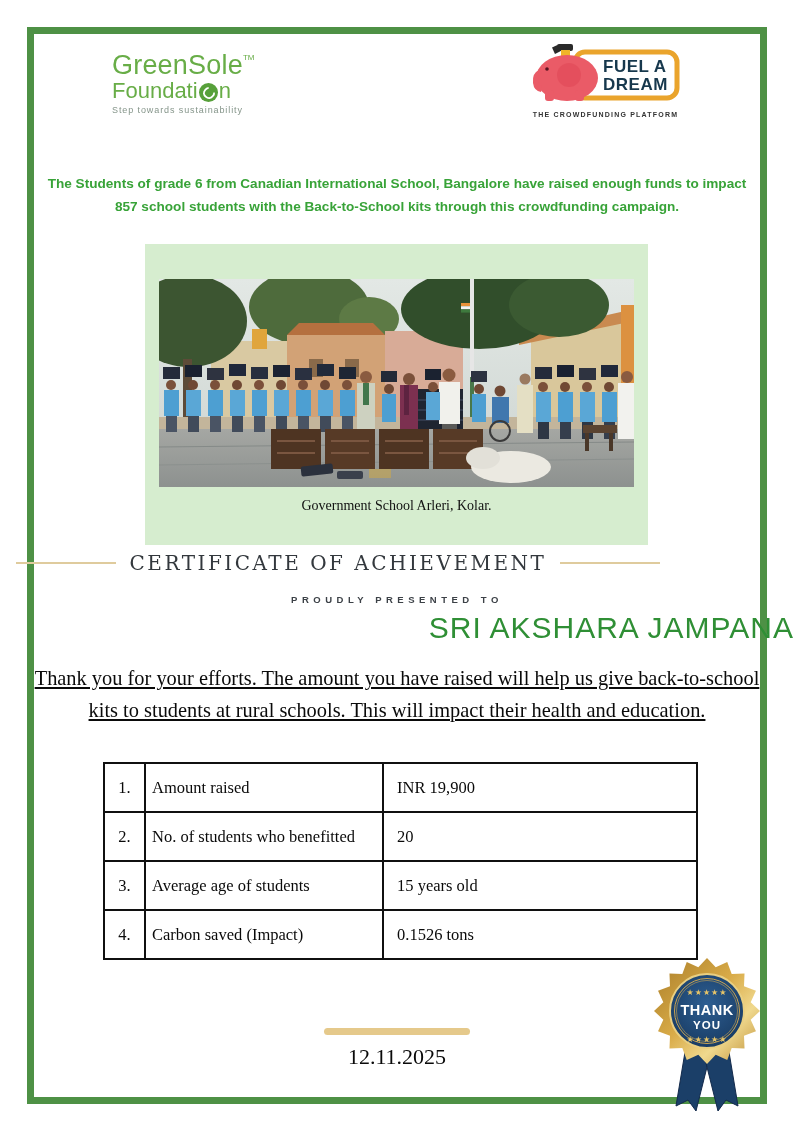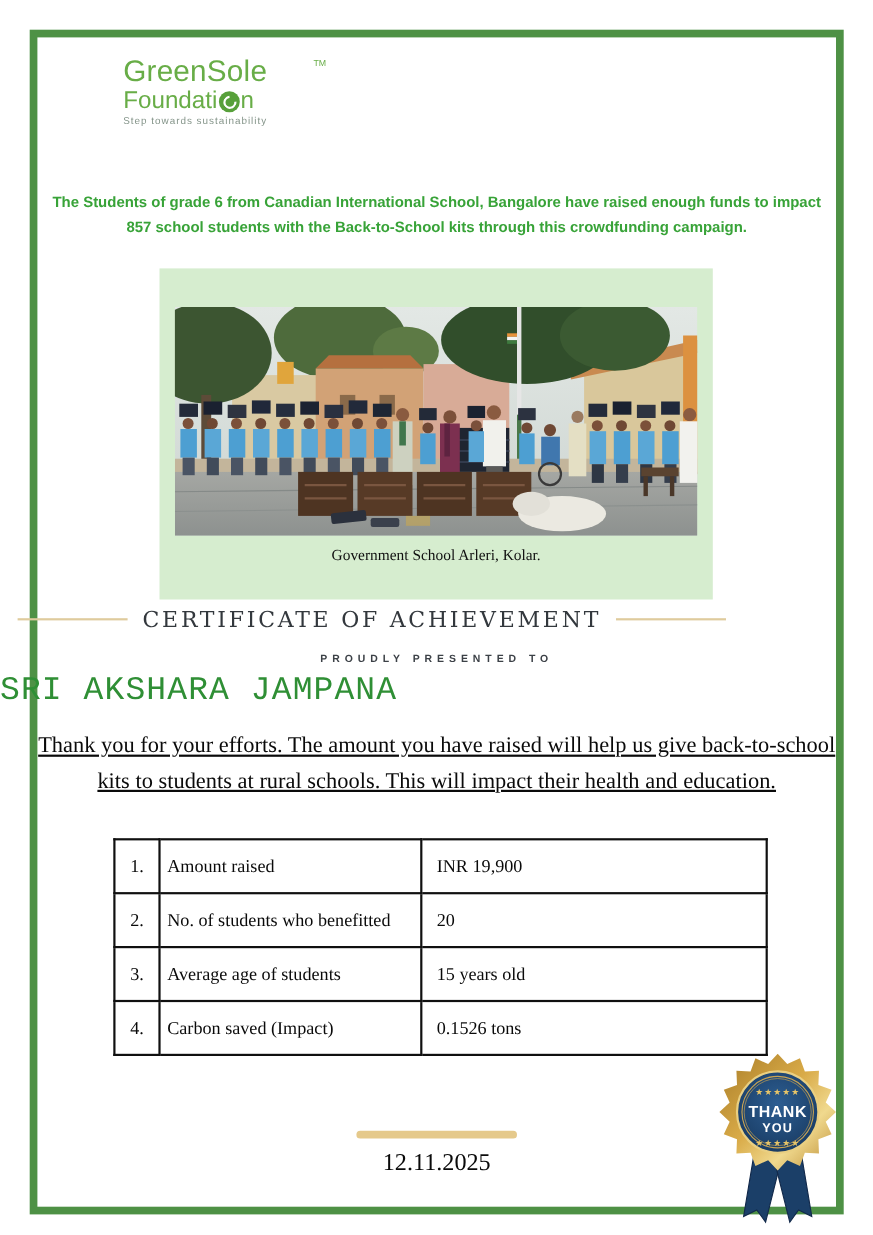--- a/index.html
+++ b/index.html
@@ -4,21 +4,21 @@
 <style>
   html,body{margin:0;padding:0;background:#ffffff;}
   .page{position:relative;width:794px;height:1123px;background:#ffffff;overflow:hidden;
         font-family:"Liberation Sans",sans-serif;margin:0 auto;}
   .frame{position:absolute;left:27px;top:27px;width:740px;height:1077px;
          border:7px solid #4e9145;box-sizing:border-box;}
 
   
   .gs{position:absolute;left:112px;top:52px;width:160px;line-height:1;}
   .gs-line1{font-size:27px;color:#68ad47;letter-spacing:0.2px;}
-  .gs-tm{font-size:8px;vertical-align:14px;color:#68ad47;letter-spacing:0;margin-left:42px;}
+  .gs-tm{font-size:8px;vertical-align:14px;color:#68ad47;letter-spacing:0;}
   .gs-line2{font-size:22px;color:#68ad47;margin-top:1px;display:flex;align-items:center;}
   .gs-o{display:inline-block;width:19px;height:19px;border-radius:50%;background:#57a03a;
         position:relative;margin:2px 1px 0 1px;}
   .gs-o::before{content:"";position:absolute;left:4px;top:4px;width:8px;height:8px;
         border:2px solid #ffffff;border-radius:50%;border-top-color:transparent;
         transform:rotate(40deg);}
   .gs-tag{font-size:9px;color:#85958a;letter-spacing:0.9px;margin-top:4px;}
 
   .cis{position:absolute;left:320px;top:40px;width:145px;height:122px;background:#f7f7f7;
        box-sizing:border-box;padding:12px 0 0 26px;}
@@ -38,22 +38,22 @@
   .caption{margin-top:11px;font-family:"Liberation Serif",serif;font-size:14px;color:#101010;}
 
   
   .title-row{position:absolute;top:551px;left:0;width:676px;display:flex;align-items:center;
              justify-content:center;gap:14px;}
   .rule{height:2px;width:100px;background:#dfcb9d;}
   .cert-title{font-family:"DejaVu Serif",serif;font-size:20px;letter-spacing:2.5px;
               color:#33383d;}
   .presented{position:absolute;top:594px;left:0;width:794px;text-align:center;font-size:9.5px;
              letter-spacing:4.5px;color:#3c4147;font-weight:600;}
-  .recipient{position:absolute;top:611px;left:0;width:794px;text-align:left;
-             font-family:Liberation Mono, monospace;font-size:30px;color:#2f8f35;
+  .recipient{position:absolute;top:611px;left:0;width:794px;text-align:right;
+             font-family:Liberation Sans, sans-serif;font-size:30px;color:#2f8f35;
              letter-spacing:1px;}
   .message{position:absolute;top:663px;left:34px;width:726px;text-align:center;
            font-family:"Liberation Serif",serif;font-size:20.4px;line-height:1.55;
            color:#0a0a0a;text-decoration:underline;}
 
   
   .stats{position:absolute;left:103px;top:762px;border-collapse:collapse;table-layout:fixed;}
   .stats td{border:2.5px solid #101010;font-family:"Liberation Serif",serif;font-size:16.5px;
             color:#0a0a0a;height:45px;box-sizing:content-box;white-space:nowrap;
             vertical-align:middle;background:#ffffff;}
@@ -77,20 +77,37 @@
     <div class="gs-line1"><span>GreenSole</span><span class="gs-tm">TM</span></div>
     <div class="gs-line2">
         <span>Foundati</span>
         <span class="gs-o"></span>
         <span>n</span>
       </div>
     <div class="gs-tag">Step towards sustainability</div>
   </div>
 
 
+  <div class="fad">
+    <svg width="150" height="62" viewBox="0 0 150 62">
+      <rect x="44" y="10" width="102" height="46" rx="10" fill="#ffffff" stroke="#eaa42c" stroke-width="5"></rect>
+      <rect x="26" y="2" width="16" height="7" rx="2" fill="#2a2a2a"></rect>
+      <rect x="22" y="4" width="6" height="7" fill="#2a2a2a" transform="rotate(-25 25 7)"></rect>
+      <rect x="30" y="8" width="9" height="7" fill="#f0b429"></rect>
+      <ellipse cx="36" cy="36" rx="31" ry="23" fill="#ea5b67"></ellipse>
+      <rect x="14" y="48" width="9" height="11" rx="3" fill="#ea5b67"></rect>
+      <rect x="44" y="48" width="9" height="11" rx="3" fill="#ea5b67"></rect>
+      <path d="M8,28 q-7,3 -6,13 q1,8 8,9 l1,-6 q-4,-1 -4,-6 q0,-5 4,-7 z" fill="#ea5b67"></path>
+      <circle cx="38" cy="33" r="12" fill="#e04a58" opacity="0.65"></circle>
+      <circle cx="16" cy="27" r="1.8" fill="#5a1320"></circle>
+      <text x="72" y="30" font-size="17" font-weight="bold" letter-spacing="0.5" fill="#17384d" font-family="Liberation Sans, sans-serif">FUEL A</text>
+      <text x="72" y="48" font-size="17" font-weight="bold" letter-spacing="0.5" fill="#17384d" font-family="Liberation Sans, sans-serif">DREAM</text>
+    </svg>
+    <div class="fad-tag">THE CROWDFUNDING PLATFORM</div>
+  </div>
 
   <div class="intro">The Students of grade 6 from Canadian International School, Bangalore have raised enough funds to impact 857 school students with the Back-to-School kits through this crowdfunding campaign.</div>
 
   <div class="photo-block">
     <svg class="photo" viewBox="0 0 475 208" preserveAspectRatio="none">
       <defs>
         <linearGradient id="sky" x1="0" y1="0" x2="0" y2="1">
           <stop offset="0" stop-color="#e3e8e5"></stop>
             <stop offset="1" stop-color="#ccd4d0"></stop>
         </linearGradient>

